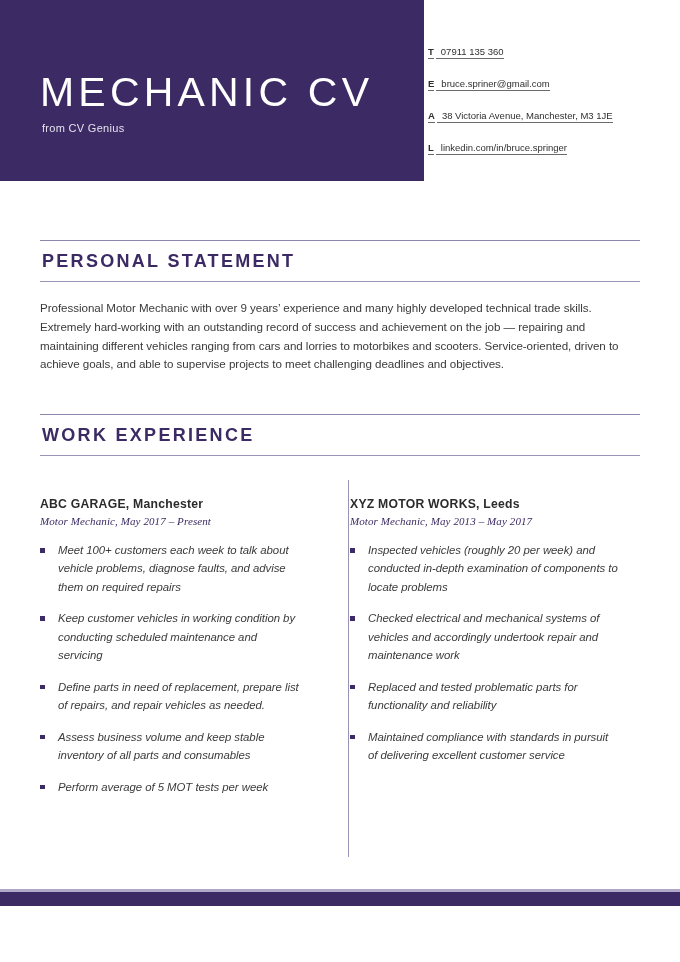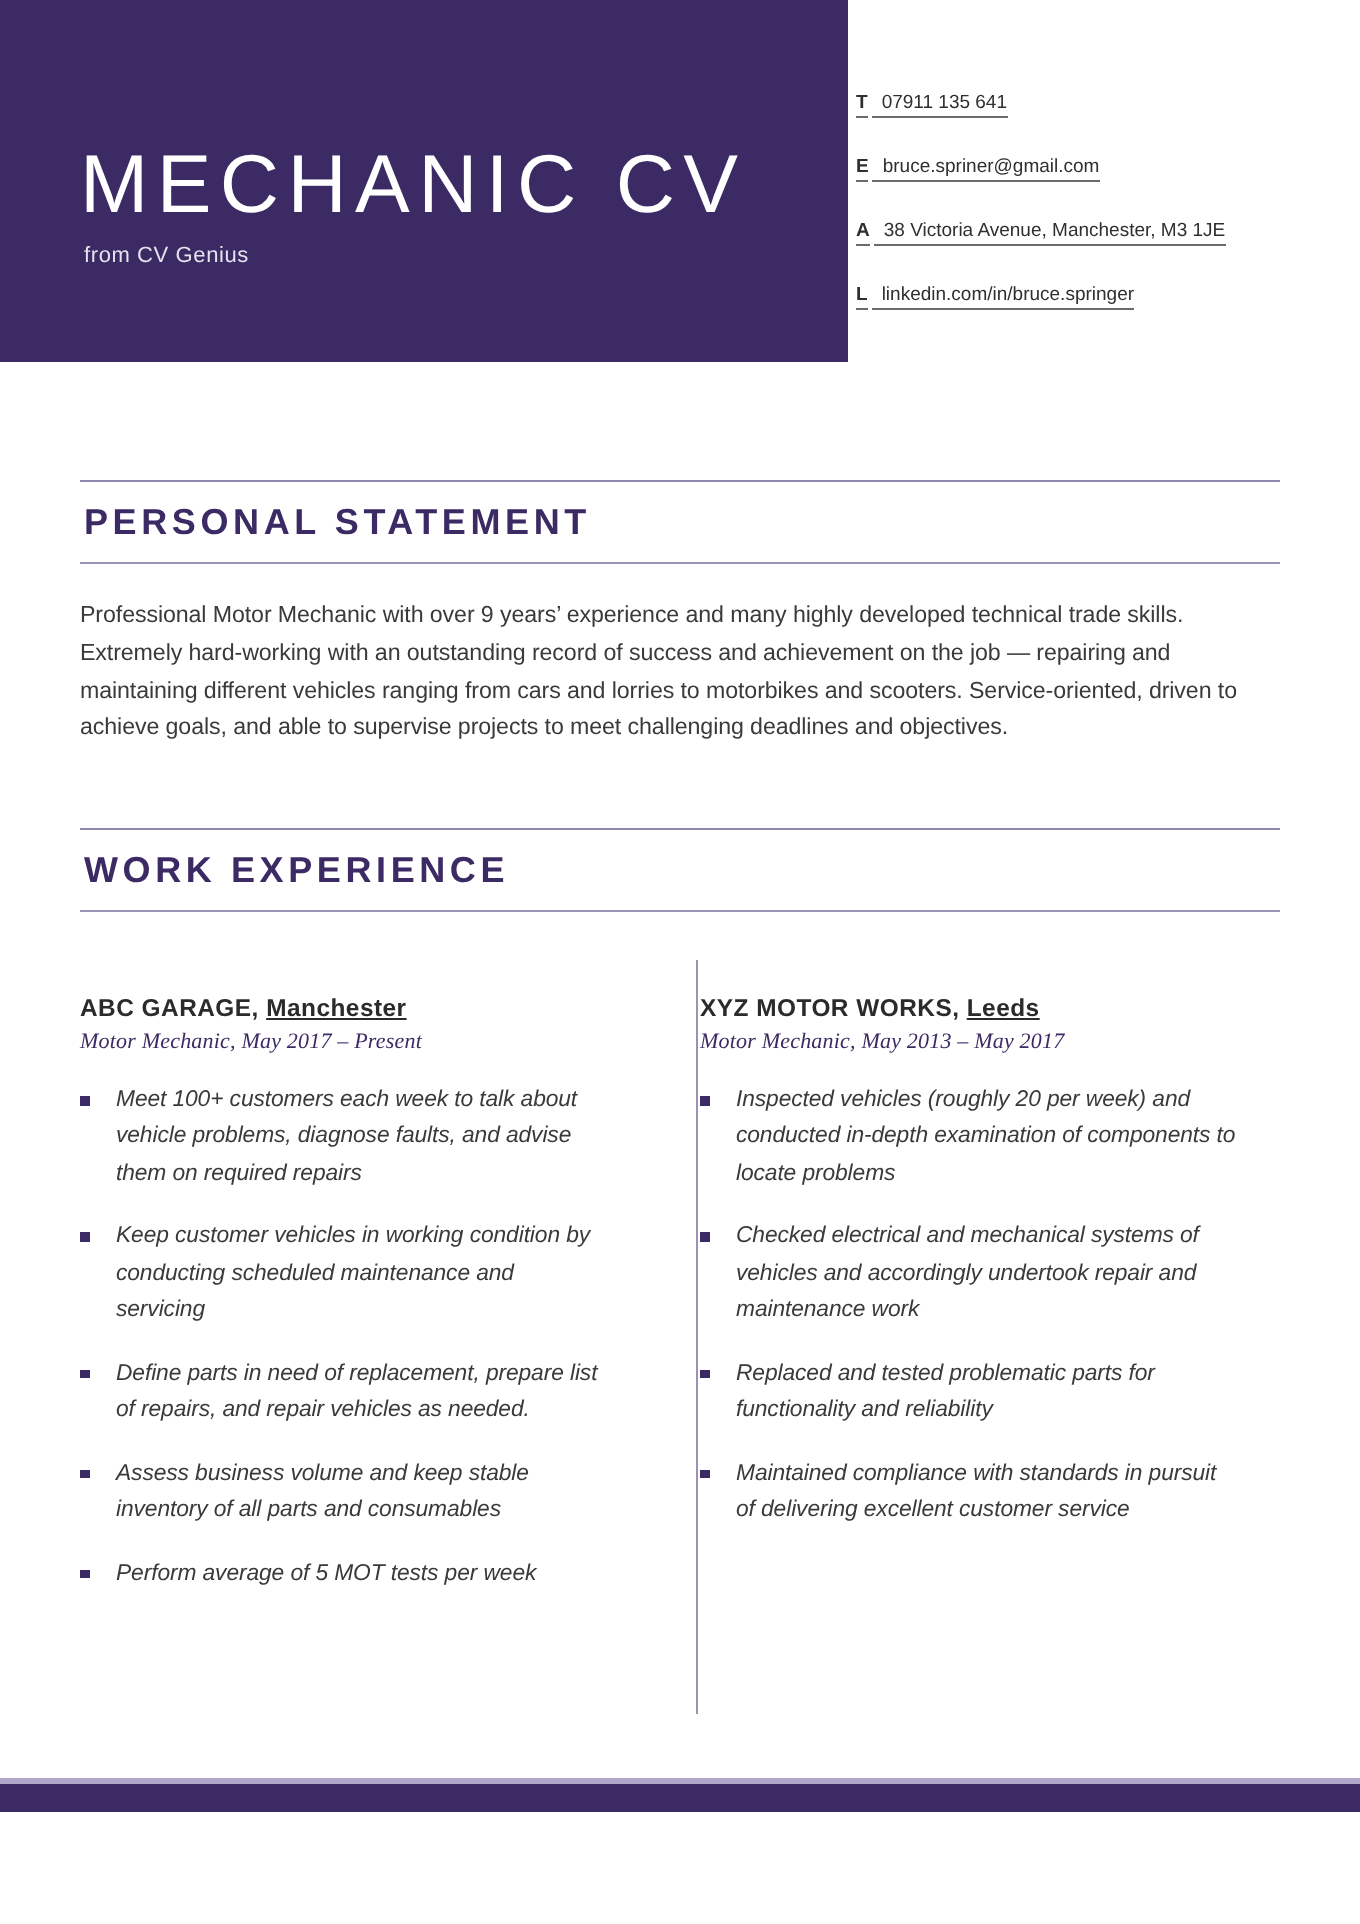--- a/index.html
+++ b/index.html
@@ -127,21 +127,21 @@
     height: 377px;
     background: #9a93b8;
   }
   .job-company {
     font-size: 12.2px;
     font-weight: 700;
     color: #2b2b2b;
     letter-spacing: 0.25px;
     white-space: nowrap;
   }
-  .job-company .loc { font-weight: 700; text-decoration: underline; }
+  .job-company .loc { font-weight: 700; }
   .job-meta {
     font-family: "Liberation Serif", serif;
     font-style: italic;
     font-size: 11px;
     color: #3b2a63;
     margin-top: 4px;
     letter-spacing: 0.1px;
     white-space: nowrap;
   }
   ul.job-bullets {
@@ -191,21 +191,21 @@
 <body>
 
 <div class="header-block">
   <div class="cv-title">MECHANIC CV</div>
   <div class="cv-subtitle">from CV Genius</div>
 </div>
 
 <div class="contact-list">
   <div class="contact-row">
     <span class="contact-key">T</span>
-    <span class="contact-val">07911 135 641</span>
+    <span class="contact-val">07911 135 360</span>
   </div>
   <div class="contact-row">
     <span class="contact-key">E</span>
     <span class="contact-val">bruce.spriner@gmail.com</span>
   </div>
   <div class="contact-row">
     <span class="contact-key">A</span>
     <span class="contact-val">38 Victoria Avenue, Manchester, M3 1JE</span>
   </div>
   <div class="contact-row">

